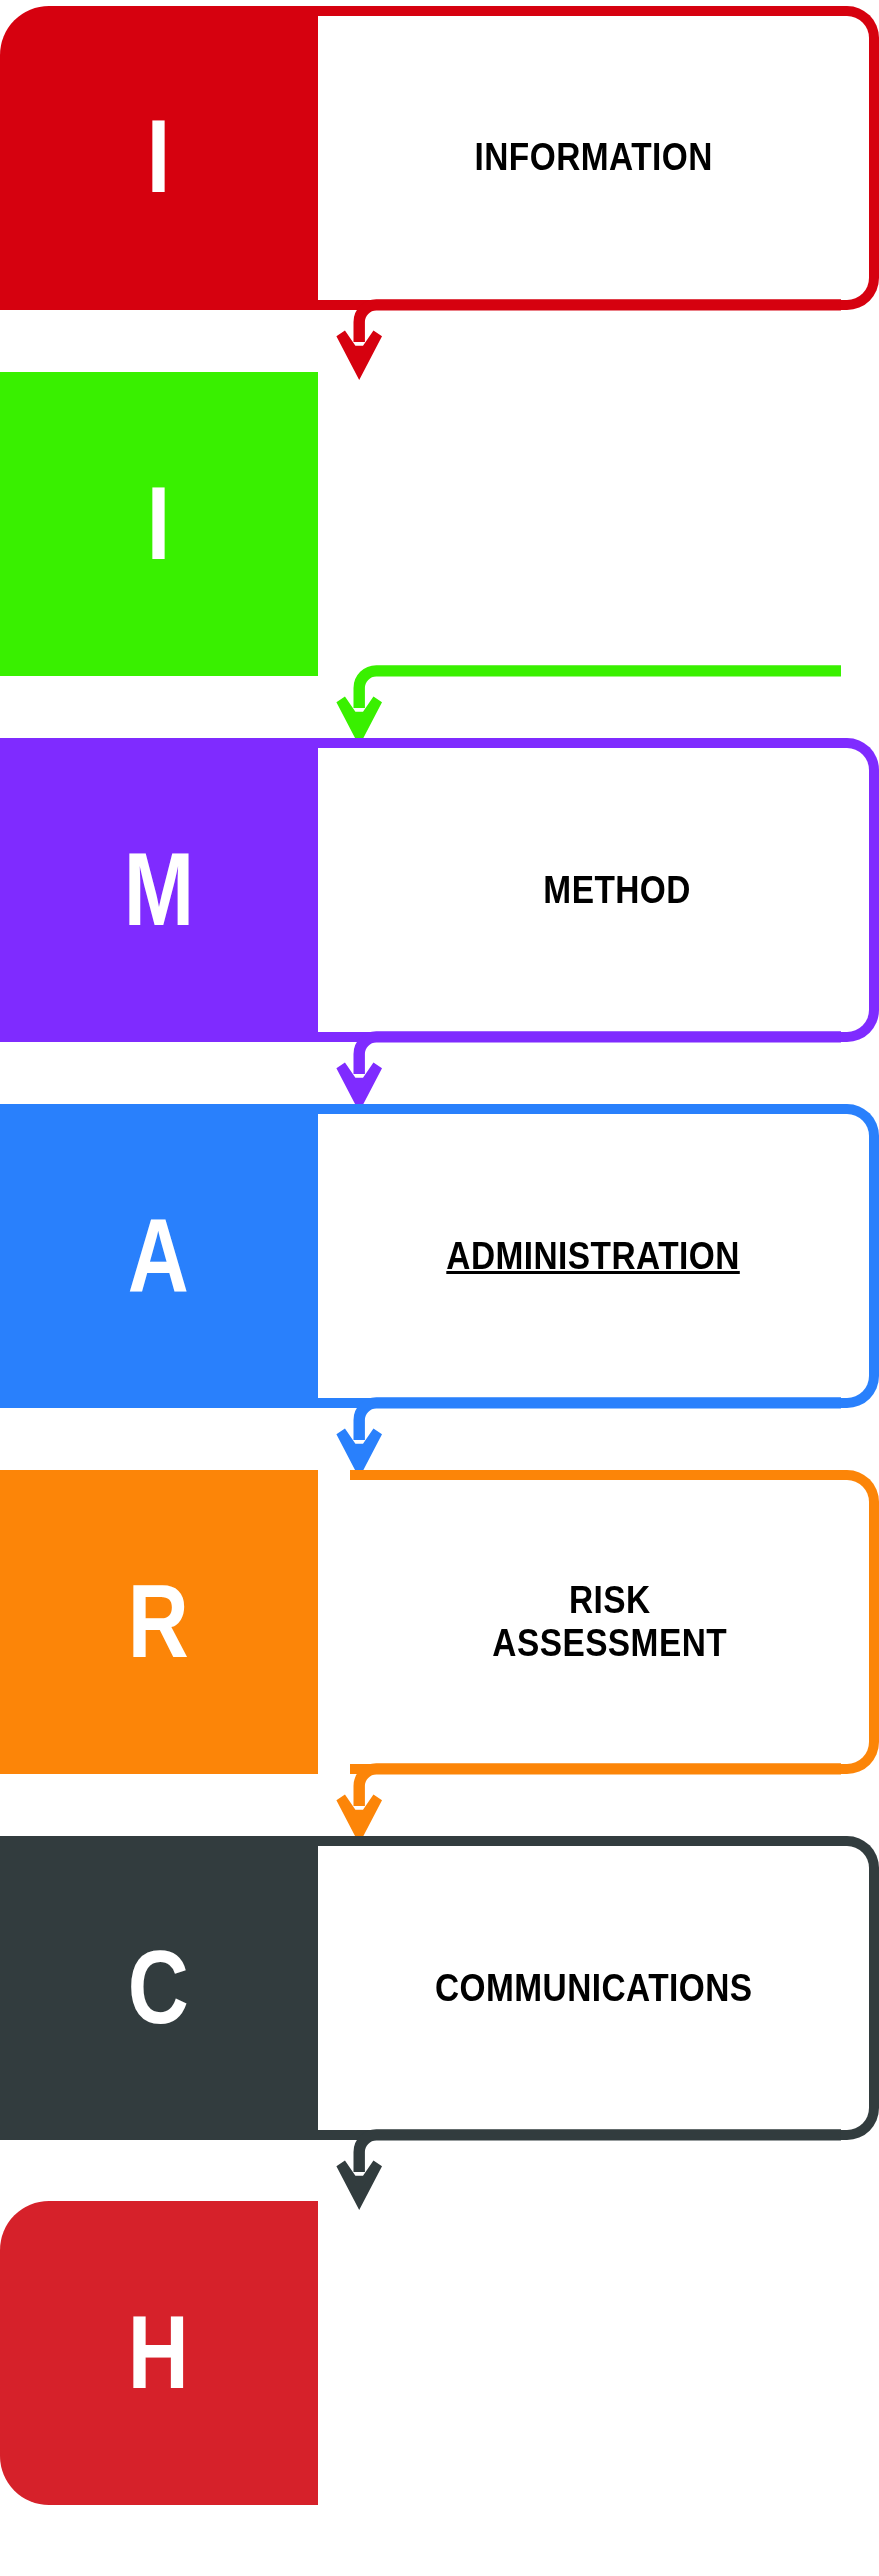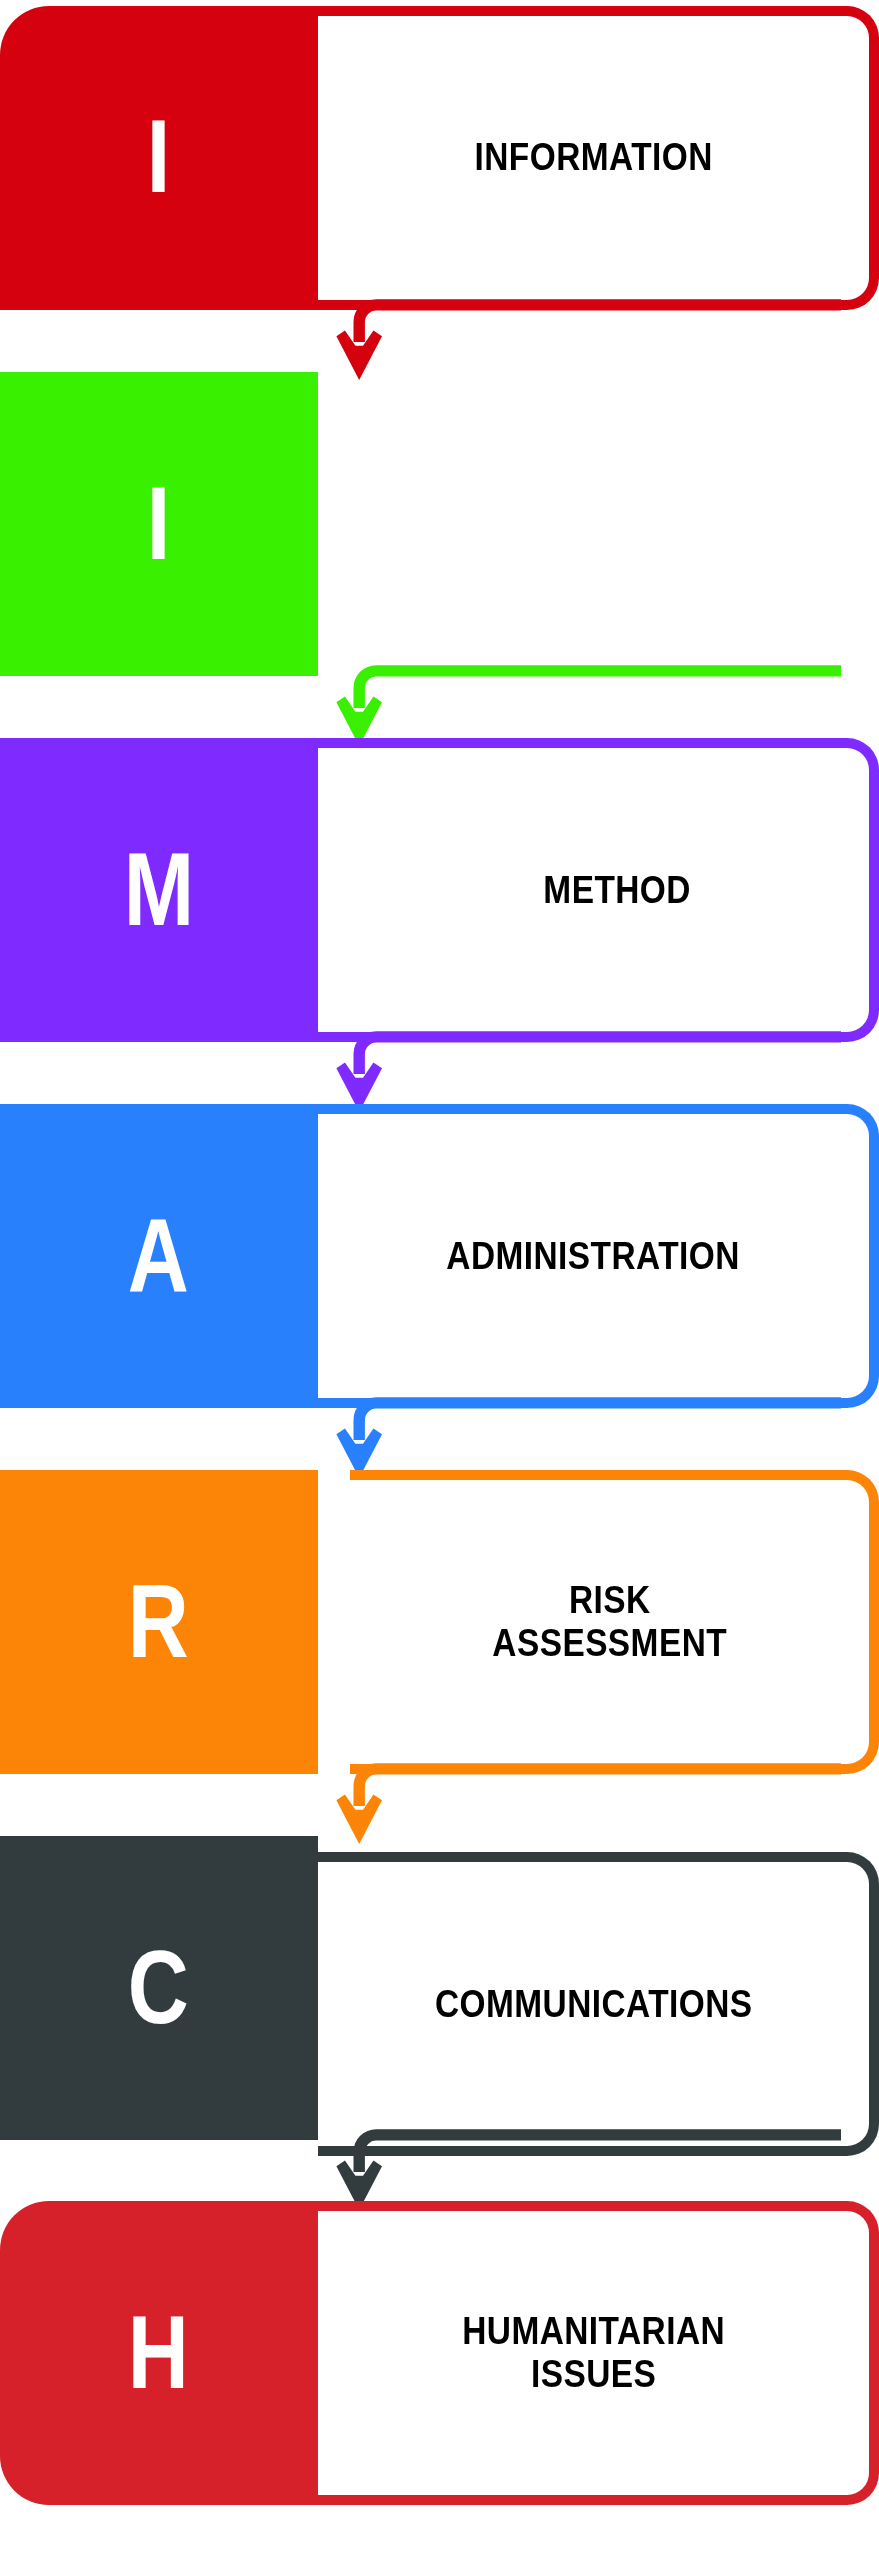--- a/index.html
+++ b/index.html
@@ -91,21 +91,21 @@
     <div class="connector" style="top: 1031px; height: 83px;">
       <svg width="879" height="83" viewBox="0 0 925 87">
         <path d="M 885 6 H 396 A 18 18 0 0 0 378 24 V 45" fill="none" stroke="#7f2bff" stroke-width="12" stroke-linecap="butt" stroke-linejoin="round"></path>
         <path d="M 354 39 L 378 85 L 402 39 L 393 33 L 382 49 L 374 49 L 363 33 Z" fill="#7f2bff"></path>
       </svg>
     </div>
     <div class="row" style="top: 1104px; height: 304px;">
       <div class="block" style="background: rgb(41, 128, 252);">
         <span class="letter">A</span>
       </div>
-      <div class="card" style="border-color: rgb(41, 128, 252);">
+      <div class="card" style="border-color: rgb(41, 128, 252); text-decoration: underline;">
         <span class="label" style="color: rgb(0, 0, 0);">ADMINISTRATION</span>
       </div>
     </div>
     <div class="connector" style="top: 1397px; height: 83px;">
       <svg width="879" height="83" viewBox="0 0 925 87">
         <path d="M 885 6 H 396 A 18 18 0 0 0 378 24 V 45" fill="none" stroke="#2980fc" stroke-width="12" stroke-linecap="butt" stroke-linejoin="round"></path>
         <path d="M 354 39 L 378 85 L 402 39 L 393 33 L 382 49 L 374 49 L 363 33 Z" fill="#2980fc"></path>
       </svg>
     </div>
     <div class="row" style="top: 1470px; height: 304px;">
@@ -120,33 +120,29 @@
     <div class="connector" style="top: 1763px; height: 83px;">
       <svg width="879" height="83" viewBox="0 0 925 87">
         <path d="M 885 6 H 396 A 18 18 0 0 0 378 24 V 45" fill="none" stroke="#fc8508" stroke-width="12" stroke-linecap="butt" stroke-linejoin="round"></path>
         <path d="M 354 39 L 378 85 L 402 39 L 393 33 L 382 49 L 374 49 L 363 33 Z" fill="#fc8508"></path>
       </svg>
     </div>
     <div class="row" style="top: 1836px; height: 304px;">
       <div class="block" style="background: rgb(50, 60, 62);">
         <span class="letter">C</span>
       </div>
-      <div class="card" style="border-color: rgb(50, 60, 62); margin-top: 16px;">
+      <div class="card" style="border-color: rgb(50, 60, 62);">
         <span class="label" style="color: rgb(0, 0, 0);">COMMUNICATIONS</span>
       </div>
     </div>
     <div class="connector" style="top: 2129px; height: 83px;">
       <svg width="879" height="83" viewBox="0 0 925 87">
         <path d="M 885 6 H 396 A 18 18 0 0 0 378 24 V 45" fill="none" stroke="#323c3e" stroke-width="12" stroke-linecap="butt" stroke-linejoin="round"></path>
         <path d="M 354 39 L 378 85 L 402 39 L 393 33 L 382 49 L 374 49 L 363 33 Z" fill="#323c3e"></path>
       </svg>
     </div>
     <div class="row last" style="top: 2201px; height: 304px;">
       <div class="block" style="background: rgb(214, 33, 42);">
         <span class="letter">H</span>
       </div>
-      <div class="card" style="border-color: rgb(214, 33, 42);">
-        <span class="label two" style="color: rgb(0, 0, 0);">HUMANITARIAN
-ISSUES</span>
-      </div>
     </div>
   </div>
 
 
 </body></html>

